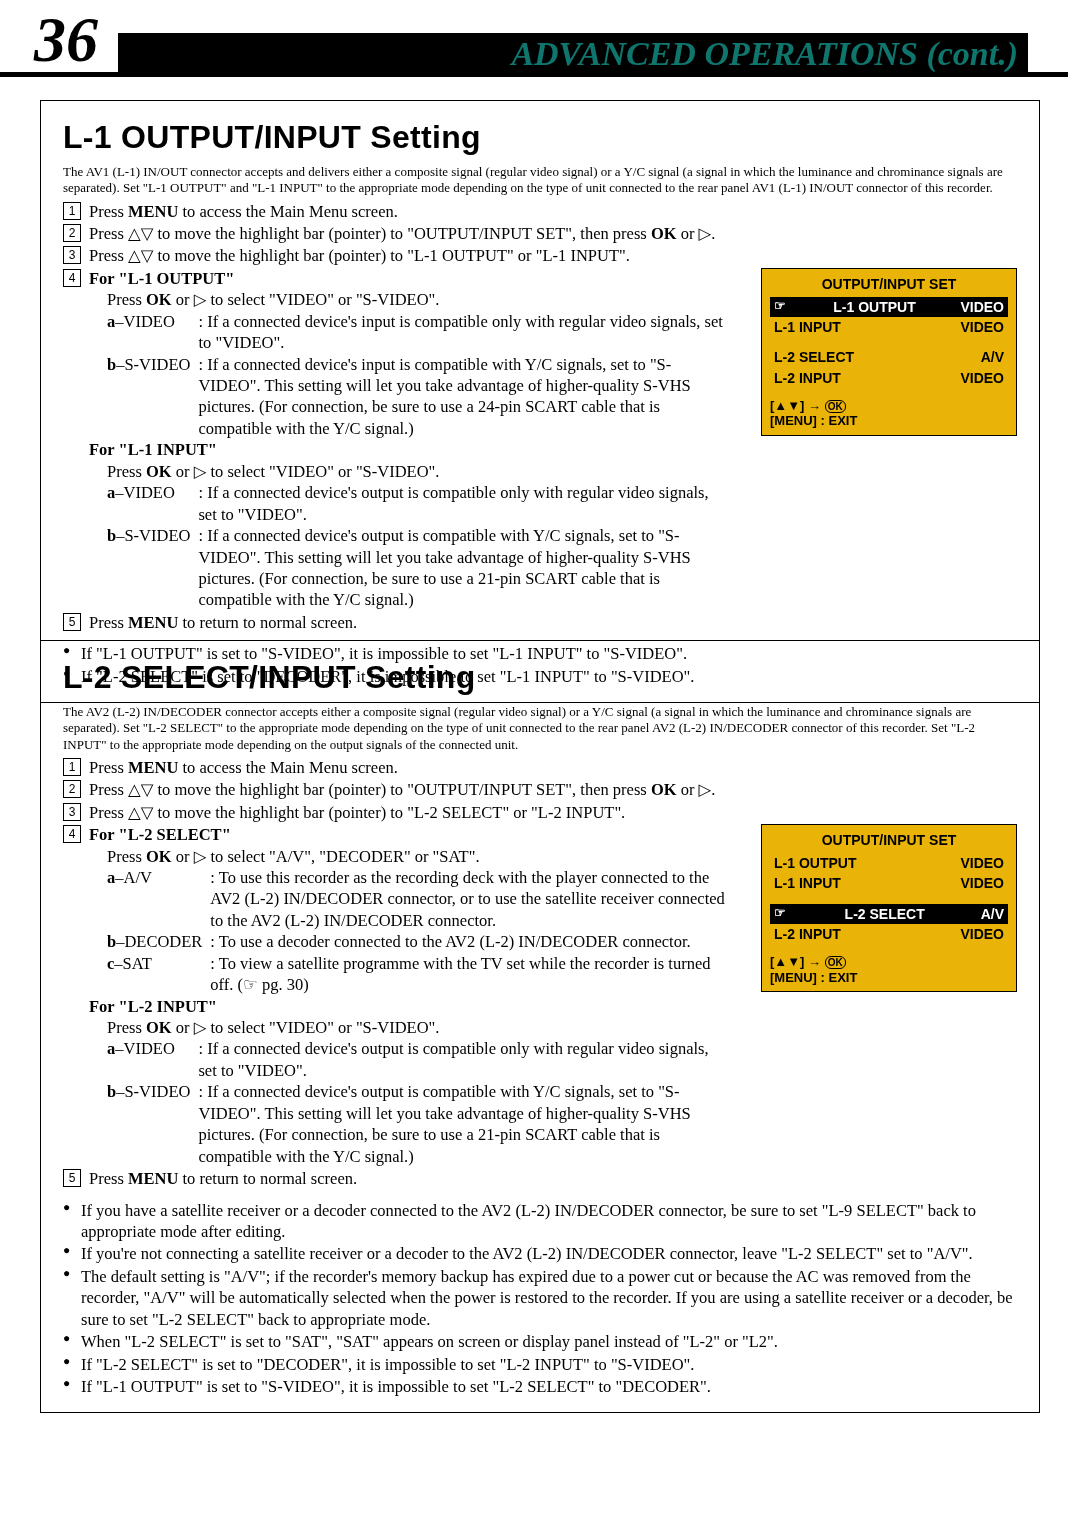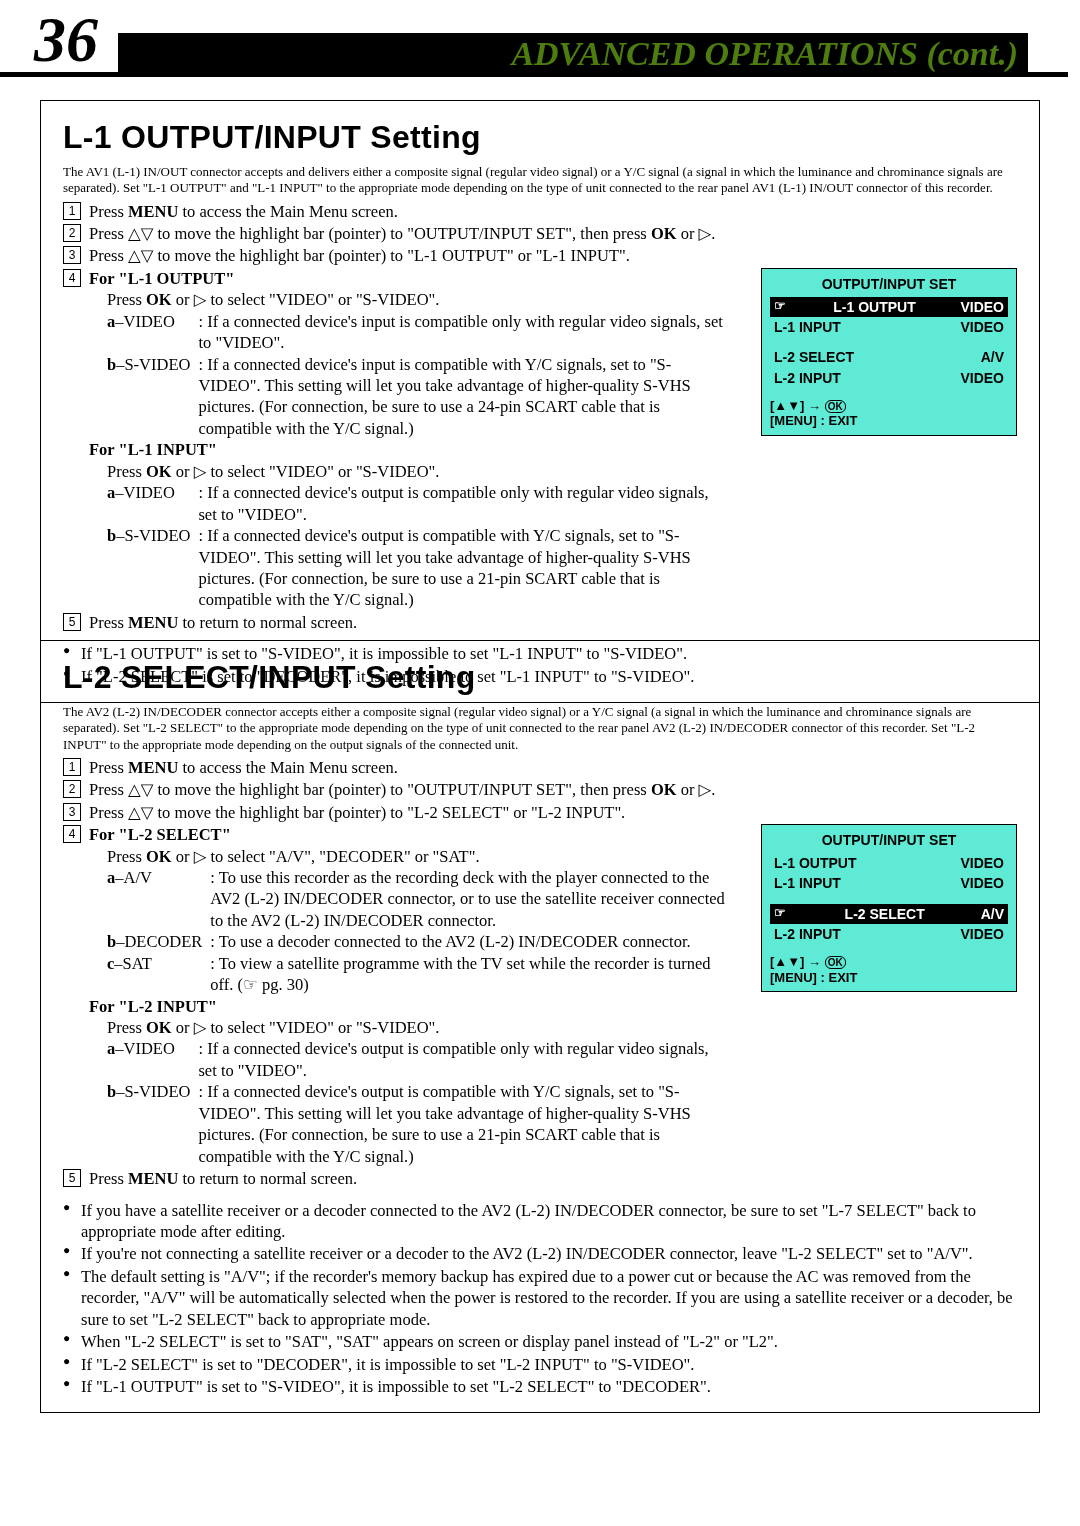--- a/index.html
+++ b/index.html
@@ -29,21 +29,21 @@
     line-height: 1;
   }
   .header-title {
     flex: 1;
     text-align: right;
     font-family: "Times New Roman", serif;
     font-style: italic;
     font-weight: bold;
     font-size: 34px;
     background: #000;
-    color: #4d7c0f;
+    color: #0f766e;
     padding: 2px 10px 4px 10px;
     margin-left: 20px;
     align-self: flex-end;
     margin-bottom: -5px;
   }
 
   .panel {
     position: absolute;
     left: 40px;
     right: 40px;
@@ -142,21 +142,21 @@
   .step4-text { flex: 1; }
 
   
   .osd {
     width: 238px;
     border: 1.5px solid #000;
     font-family: Arial, Helvetica, sans-serif;
     font-weight: bold;
     font-size: 14px;
     padding: 6px 8px 6px 8px;
-    background: #5eead4;
+    background: #eab308;
   }
   .osd-title {
     text-align: center;
     font-size: 14px;
     margin-bottom: 4px;
   }
   .osd-block { margin-bottom: 10px; }
   .osd-row {
     display: flex;
     justify-content: space-between;
@@ -345,20 +345,20 @@
           </div>
         </div>
       </div>
     </li>
 
     <li><span class="num">5</span>
       Press <b>MENU</b> to return to normal screen.</li>
   </ol>
 
   <ul class="notes">
-    <li>If you have a satellite receiver or a decoder connected to the AV2 (L-2) IN/DECODER connector, be sure to set "L-7 SELECT" back to appropriate mode after editing.</li>
+    <li>If you have a satellite receiver or a decoder connected to the AV2 (L-2) IN/DECODER connector, be sure to set "L-9 SELECT" back to appropriate mode after editing.</li>
     <li>If you're not connecting a satellite receiver or a decoder to the AV2 (L-2) IN/DECODER connector, leave "L-2 SELECT" set to "A/V".</li>
     <li>The default setting is "A/V"; if the recorder's memory backup has expired due to a power cut or because the AC was removed from the recorder, "A/V" will be automatically selected when the power is restored to the recorder. If you are using a satellite receiver or a decoder, be sure to set "L-2 SELECT" back to appropriate mode.</li>
     <li>When "L-2 SELECT" is set to "SAT", "SAT" appears on screen or display panel instead of "L-2" or "L2".</li>
     <li>If "L-2 SELECT" is set to "DECODER", it is impossible to set "L-2 INPUT" to "S-VIDEO".</li>
     <li>If "L-1 OUTPUT" is set to "S-VIDEO", it is impossible to set "L-2 SELECT" to "DECODER".</li>
   </ul>
 </div>
 
 </body></html>

